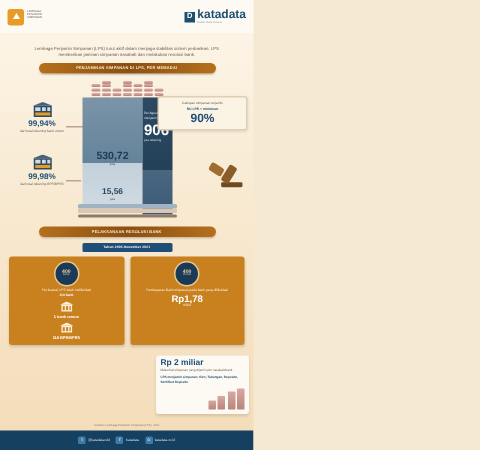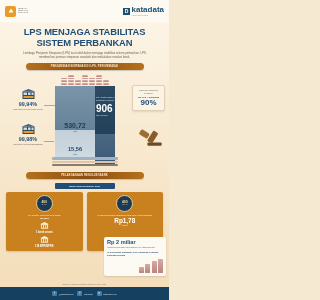--- a/index.html
+++ b/index.html
@@ -130,21 +130,21 @@
   .stat .pct { font-size: 5.4px; font-weight: bold; color: #1f4e79; line-height: 1; }
   .stat .lbl { font-size: 2.2px; color: #6b6259; line-height: 1.35; margin-top: 1px; display: block; }
   .connector {
     position: absolute; height: 0; border-top: .6px solid #b9a68f;
   }
   .conn-a { left: 44px; top: 34px; width: 12px; }
   .conn-b { left: 44px; top: 70px; width: 10px; }
 
   
   .card-90 {
-    position: absolute; right: 4px; top: 14px; width: 33px;
+    position: absolute; right: 4px; top: 14px; width: 60px;
     background: #fbf3e4; border: .5px solid #e0cfb4; border-radius: 2px;
     padding: 3px 2px; text-align: center;
     box-shadow: 0 1px 2px rgba(0,0,0,.1);
   }
   .card-90 .t { font-size: 2.2px; color: #6b6259; line-height: 1.35; display: block; }
   .card-90 .sub { font-size: 2.3px; color: #1f4e79; font-weight: bold; display: block; margin-top: 1px; }
   .card-90 .big { font-size: 8px; font-weight: bold; color: #1f4e79; line-height: 1; margin-top: 1px; display: block; }
   .gavel { position: absolute; right: 6px; top: 56px; width: 26px; height: 22px; }
 
   
@@ -228,21 +228,20 @@
     <div class="kd-logo">
       <div class="kd-square">D</div>
       <div class="kd-text">
         <div class="kd-name">katadata</div>
         <div class="kd-tag">Kalau data bicara</div>
       </div>
     </div>
   </div>
 
   <div class="title-wrap">
-    <div class="title">LPS MENJAGA STABILITAS SISTEM PERBANKAN</div>
     <div class="desc">Lembaga Penjamin Simpanan (LPS) turut aktif dalam menjaga stabilitas sistem perbankan. LPS memberikan jaminan simpanan nasabah dan melakukan resolusi bank.</div>
   </div>
 
   <div class="banner">
     <span>PENJAMINAN SIMPANAN DI LPS, PER MEMADAI</span>
   </div>
 
   <div class="chart-area">
 
     <div class="stat stat-a">

